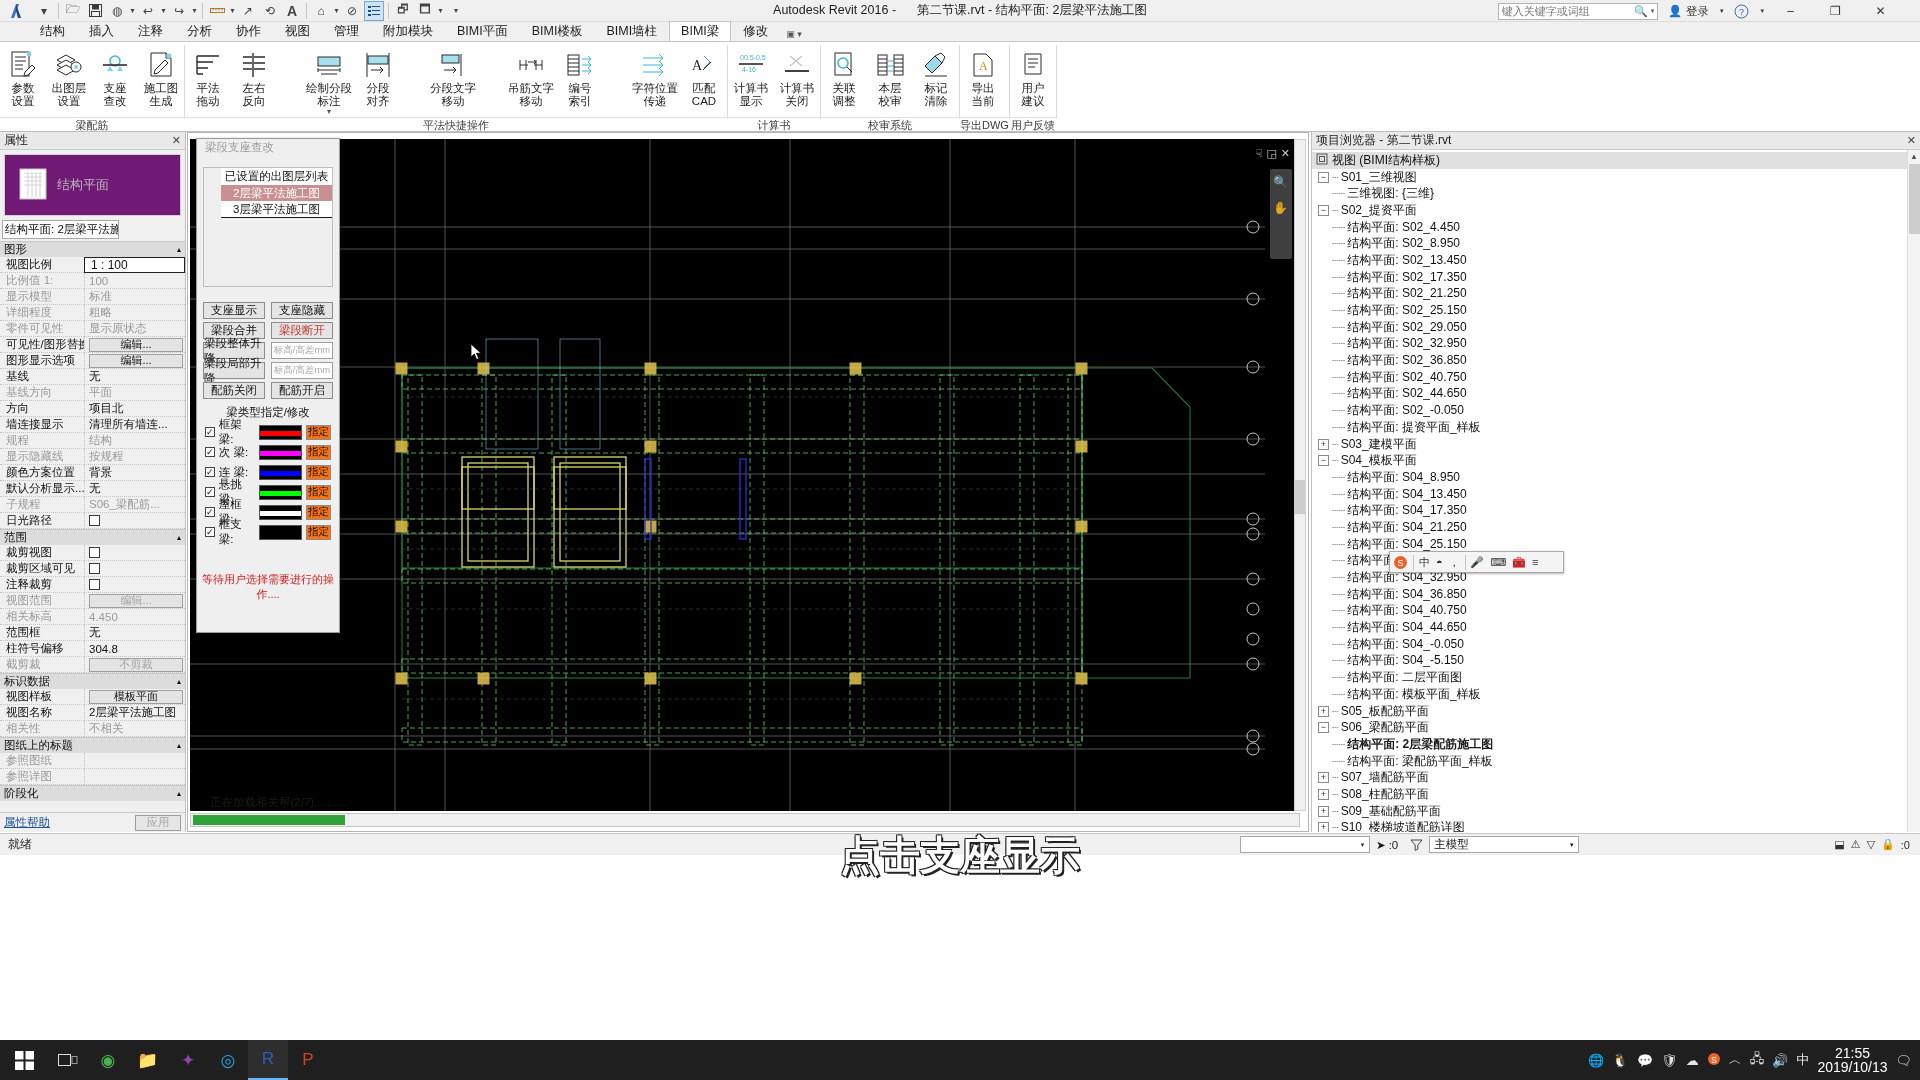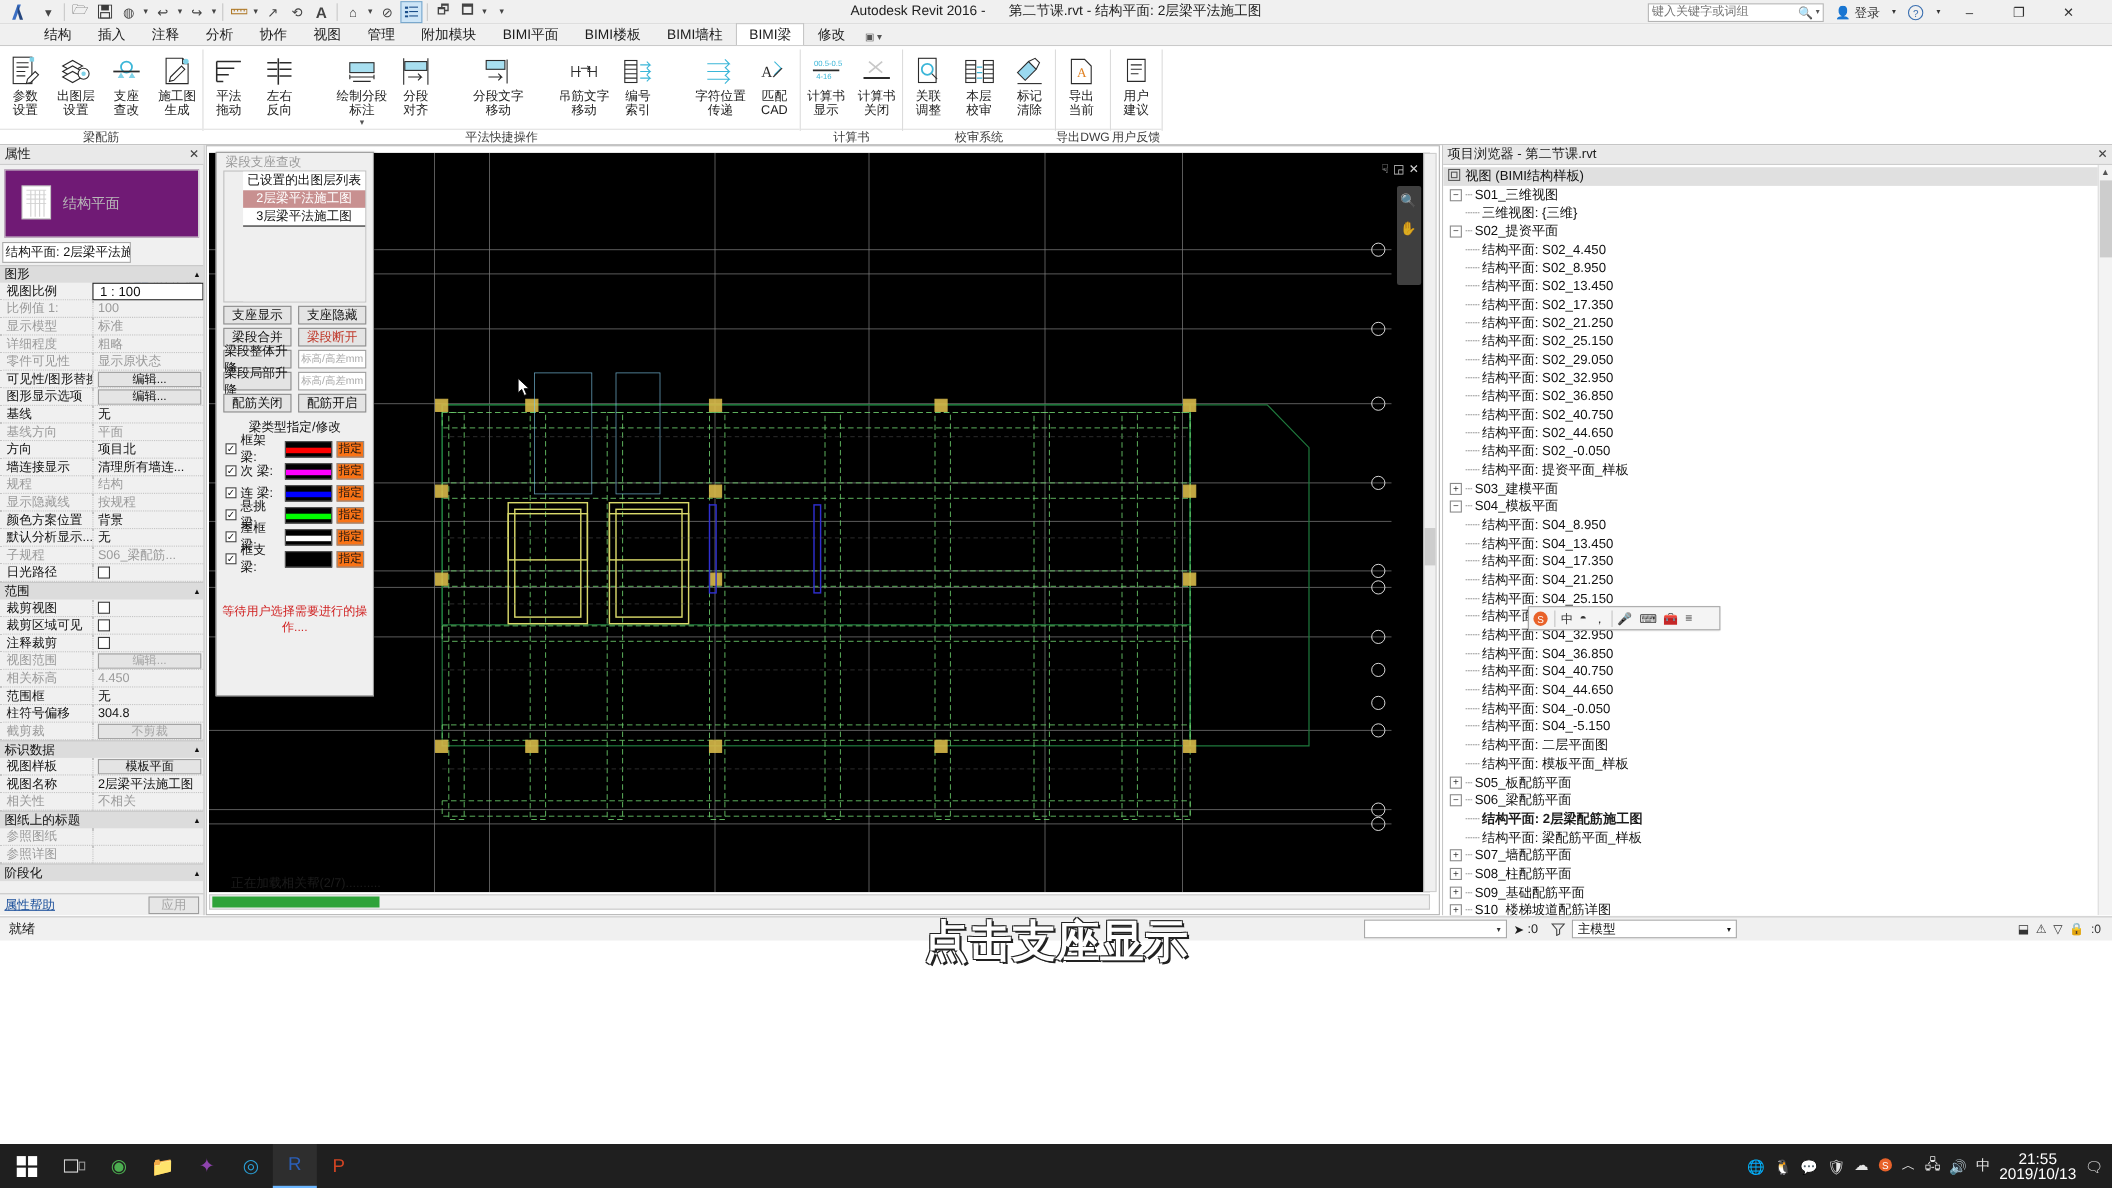--- a/index.html
+++ b/index.html
@@ -173,21 +173,21 @@
   .cursor { position:absolute; left:471px; top:344px; width:12px; height:18px; z-index:30; }
 
   
   .dlg {
     position:absolute; left:196px; top:138px; width:144px; height:495px;
     background:#efefef; border:1px solid #9a9a9a; z-index:40;
     box-shadow:1px 1px 3px rgba(0,0,0,.35);
   }
   .dlg-title { height:16px; font-size:11.5px; color:#9b9b9b; padding:1px 0 0 8px; }
   .dlg-list {
-    margin:0 6px; height:120px; background:#efefef; border:1px solid #c0c0c0;
+    margin:12px 6px; height:120px; background:#efefef; border:1px solid #c0c0c0;
     display:flex; flex-direction:column;padding-left:17px;
   }
   .dlg-list .hdr {
     background:#ffffff; font-size:11.5px; text-align:center; height:17px; line-height:17px; color:#111;
   }
   .dlg-list .it { font-size:11.5px; text-align:center; height:16px; line-height:16px; background:#fff; color:#111; }
   .dlg-list .it.sel { background:#c89090; color:#fff; }
   .dlg-list .pad { flex:1; background:#efefef; border-top:1px solid #1b1b1b; }
   .dbtn-row { display:flex; gap:6px; padding:3px 6px 0 6px; }
   .dbtn {

